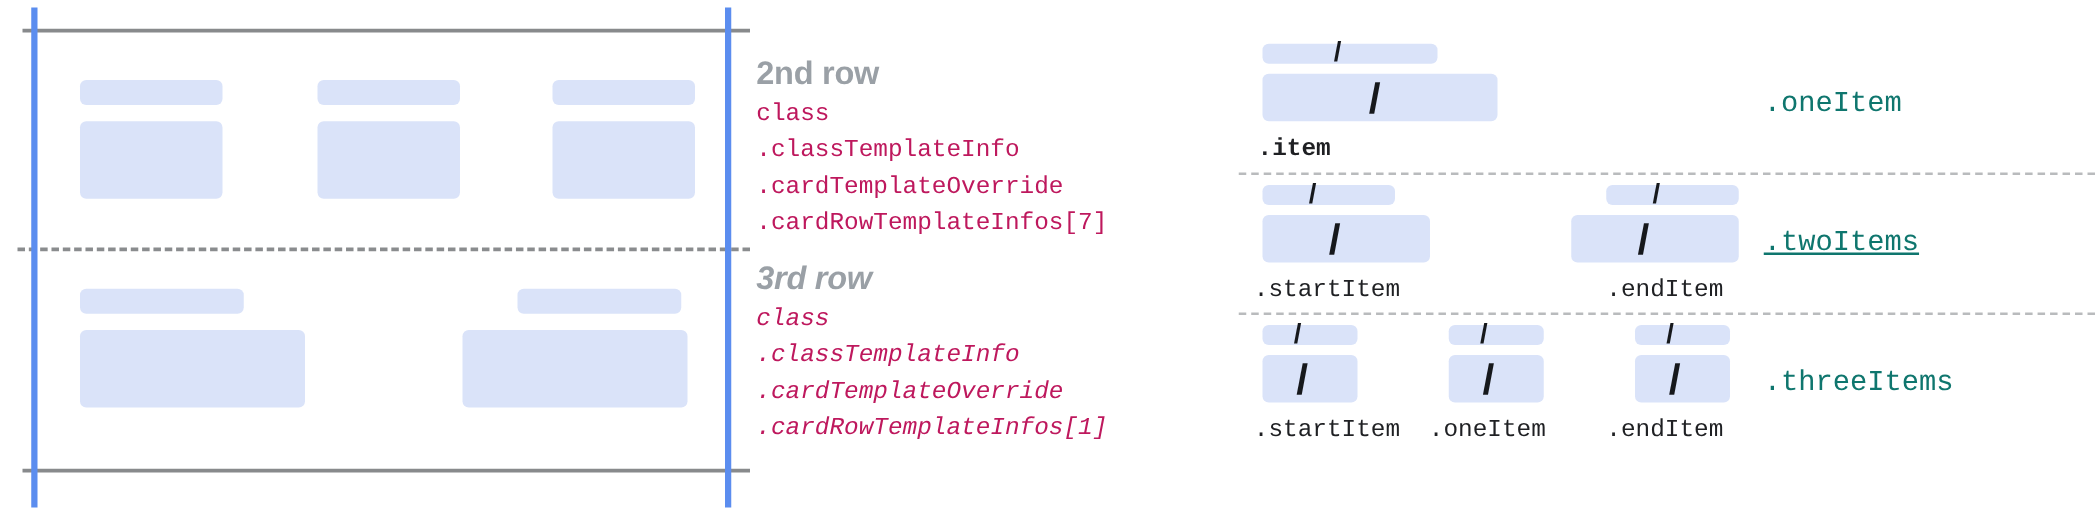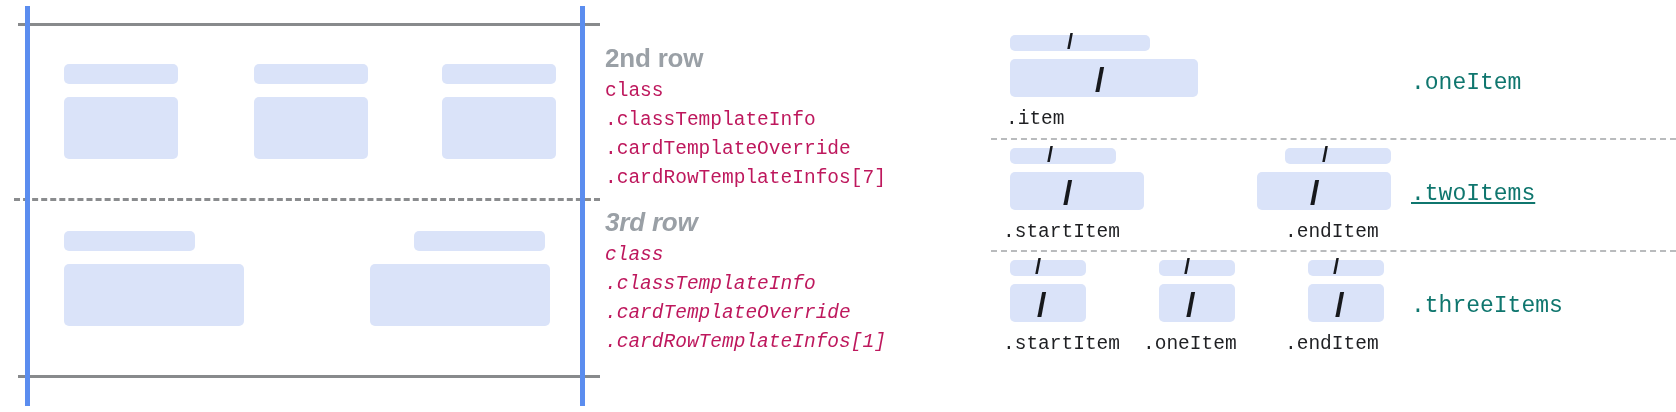--- a/index.html
+++ b/index.html
@@ -160,21 +160,21 @@
 
   <div id="right-diagram">
 
     <div>
       <div class="bar" style="left:35px; top:35px; width:140px; height:16px;"></div>
       <div class="slash slash-sm" style="left:92px; top:31px;">/</div>
 
       <div class="bar" style="left:35px; top:59px; width:188px; height:38px;"></div>
       <div class="slash slash-lg" style="left:120px; top:62px;">/</div>
 
-      <div class="mono-label" style="left:31px; top:107px;">.item</div>
+      <div class="mono-label" style="left:31px; top:107px;font-weight:bold;">.item</div>
 
       <div class="variant-label" style="left:436px; top:71px;">.oneItem</div>
     </div>
 
     <div class="dotted-h" style="left:16px; top:138px; width:685px;"></div>
 
     <div>
 
       <div class="bar" style="left:35px; top:148px; width:106px; height:16px;"></div>
       <div class="slash slash-sm" style="left:72px; top:144px;">/</div>

